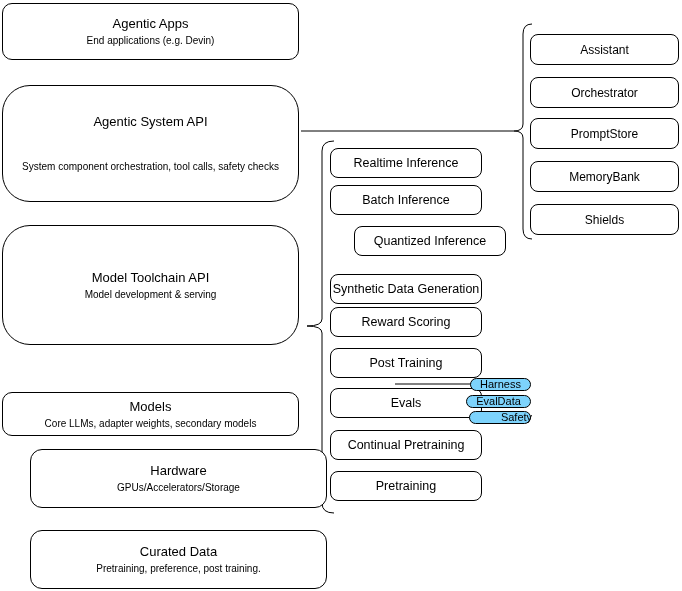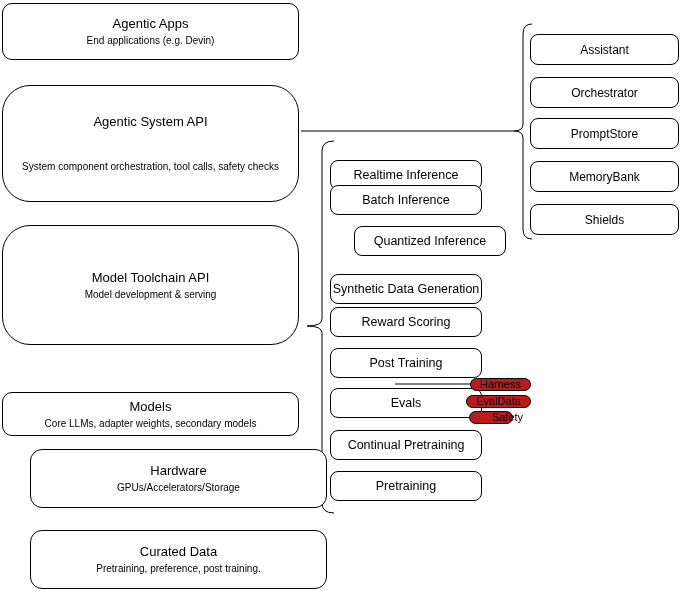--- a/index.html
+++ b/index.html
@@ -13,21 +13,21 @@
     display:flex;flex-direction:column;align-items:center;justify-content:center;
     text-align:center;z-index:1;
   }
   .node .title{font-size:13px;line-height:15px;}
   .node .subtitle{font-size:10px;line-height:12px;margin-top:4px;white-space:nowrap;}
   .lbox{left:2px;width:297px;}
   .r10{border-radius:10px;} .r12{border-radius:12px;margin-left:28px;} .r28{border-radius:28px;}
   .mid{left:330px;width:152px;height:30px;border-radius:8px;font-size:12.5px;z-index:1;}
   .rightcol{left:530px;width:149px;height:31px;border-radius:8px;font-size:12px;}
   .pill{
-    position:absolute;box-sizing:border-box;border:1px solid #000;background:#b91c1c;
+    position:absolute;box-sizing:border-box;border:1px solid #000;background:#7dd3fc;
     border-radius:8px;display:flex;align-items:center;justify-content:center;
     font-size:11px;line-height:11px;z-index:3;
   }
 </style>
 </head>
 <body>
 
 <div class="canvas">
 
   <svg class="wires" width="682" height="591" viewBox="0 0 682 591" fill="none" stroke="#000000" stroke-width="1">
@@ -64,21 +64,21 @@
   <div class="node lbox r12" style="top:449px;height:59px;">
     <div class="title">Hardware</div>
     <div class="subtitle">GPUs/Accelerators/Storage</div>
   </div>
 
   <div class="node lbox r12" style="top:530px;height:59px;">
     <div class="title">Curated Data</div>
     <div class="subtitle">Pretraining, preference, post training.</div>
   </div>
 
-  <div class="node mid" style="top:160px;">
+  <div class="node mid" style="top:148px;">
     <span>Realtime Inference</span>
   </div>
   <div class="node mid" style="top:185px;justify-content:center;">
     <span>Batch Inference</span>
   </div>
   <div class="node mid" style="top:226px;margin-left:24px;">
     <span>Quantized Inference</span>
   </div>
   <div class="node mid" style="top:274px;">
     <span>Synthetic Data Generation</span>
@@ -98,21 +98,21 @@
   <div class="node mid" style="top:471px;">
     <span>Pretraining</span>
   </div>
 
   <div class="pill" style="left:470px;top:378px;width:61px;height:13px;">
     <span>Harness</span>
   </div>
   <div class="pill" style="left:466px;top:395px;width:65px;height:13px;">
     <span>EvalData</span>
   </div>
-  <div class="pill" style="left:469px;top:411px;width:44px;height:13px;padding-left:33px;">
+  <div class="pill" style="left:469px;top:411px;width:62px;height:13px;padding-left:33px;">
     <span>Safety</span>
   </div>
 
   <div class="node rightcol" style="top:34px;">
     <span>Assistant</span>
   </div>
   <div class="node rightcol" style="top:77px;">
     <span>Orchestrator</span>
   </div>
   <div class="node rightcol" style="top:118px;">

